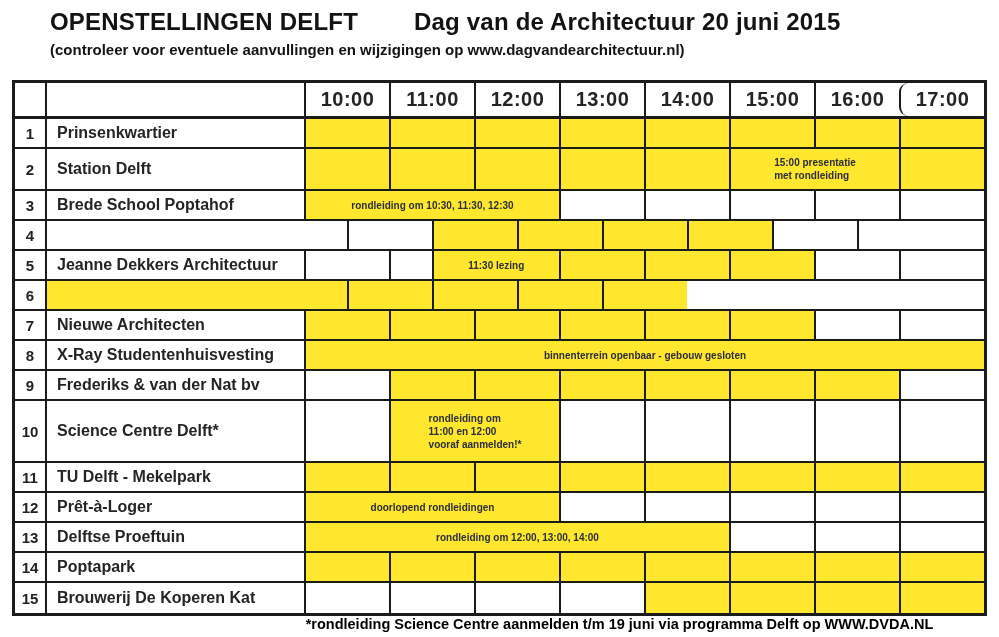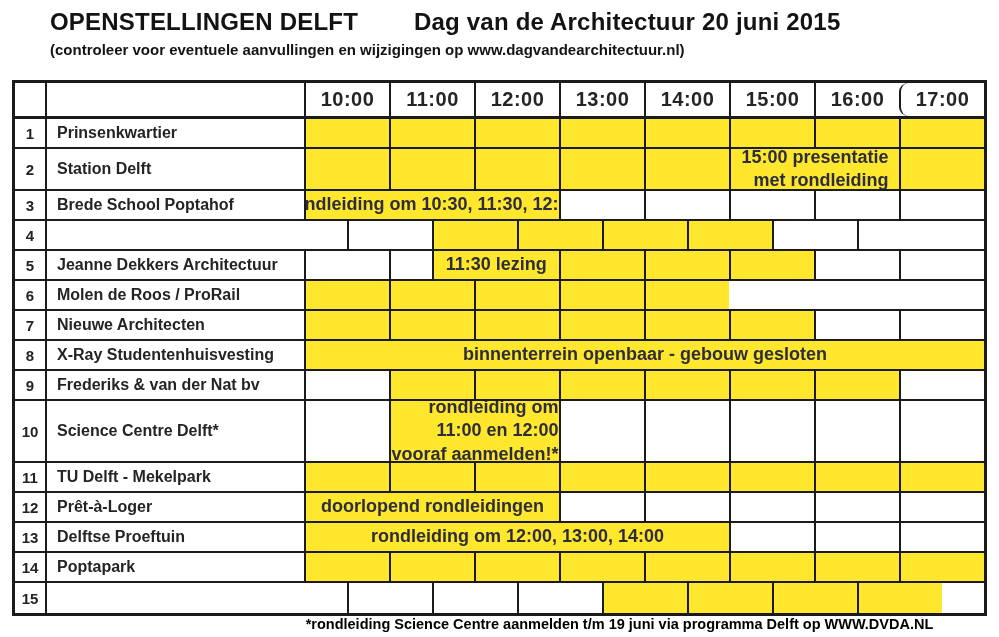--- a/index.html
+++ b/index.html
@@ -47,22 +47,22 @@
   .cell.open { background: var(--highlight, #ffe72d); }
   .numcol { grid-column: span 1; font-size: 15px; font-weight: 600; color: #222; }
   .namecol {
     grid-column: span 2 / auto; justify-content: flex-start;
     padding-left: 10px; font-size: 16px; font-weight: 600; color: #242424;
     white-space: nowrap;
   }
   .thead .namecol, .thead .numcol { font-weight: 600; }
   .timecol { font-size: 20px; font-weight: 600; color: #242424; letter-spacing: 0.5px; }
   .note {
-    font-size: 18px; font-weight: 700; color: var(--note, #2d2d3c);
-    text-align: right; line-height: 1.3; white-space: nowrap;
+    font-size: 10px; font-weight: 700; color: var(--note, #2d2d3c);
+    text-align: left; line-height: 1.3; white-space: nowrap;
   }
   .note .nline { display: block; }
 
   
   .footer {
     position: absolute; left: 12px; top: 608px; width: 975px;
     padding-left: 240px; text-align: center;
     font-size: 14.5px; font-weight: 600; color: #000000; white-space: nowrap;
   }
   .footer b { font-weight: 800; }
@@ -152,21 +152,20 @@
           <div class="note">11:30 lezing</div>
         </div>
         <div class="cell slot open" style="grid-column: span 2;"></div>
         <div class="cell slot open" style="grid-column: span 2;"></div>
         <div class="cell slot open" style="grid-column: span 2;"></div>
         <div class="cell slot" style="grid-column: span 2;"></div>
         <div class="cell slot" style="grid-column: span 2;"></div>
       </div>
       <div class="trow">
         <div class="cell numcol">6</div>
-        <div class="cell namecol" style="grid-column: span 1;">Molen de Roos / ProRail</div>
         <div class="cell slot open" style="grid-column: span 2;"></div>
         <div class="cell slot open" style="grid-column: span 2;"></div>
         <div class="cell slot open" style="grid-column: span 2;"></div>
         <div class="cell slot open" style="grid-column: span 2;"></div>
         <div class="cell slot open" style="grid-column: span 2;"></div>
       </div>
       <div class="trow">
         <div class="cell numcol">7</div>
         <div class="cell namecol" style="grid-column: span 1;">Nieuwe Architecten</div>
         <div class="cell slot open" style="grid-column: span 2;"></div>
@@ -255,20 +254,21 @@
         <div class="cell slot open" style="grid-column: span 2;"></div>
         <div class="cell slot open" style="grid-column: span 2;"></div>
         <div class="cell slot open" style="grid-column: span 2;"></div>
         <div class="cell slot open" style="grid-column: span 2;"></div>
         <div class="cell slot open" style="grid-column: span 2;"></div>
         <div class="cell slot open" style="grid-column: span 2;"></div>
         <div class="cell slot open" style="grid-column: span 2;"></div>
       </div>
       <div class="trow">
         <div class="cell numcol">15</div>
+        <div class="cell namecol" style="grid-column: span 1;">Brouwerij De Koperen Kat</div>
         <div class="cell slot" style="grid-column: span 2;"></div>
         <div class="cell slot" style="grid-column: span 2;"></div>
         <div class="cell slot" style="grid-column: span 2;"></div>
         <div class="cell slot" style="grid-column: span 2;"></div>
         <div class="cell slot open" style="grid-column: span 2;"></div>
         <div class="cell slot open" style="grid-column: span 2;"></div>
         <div class="cell slot open" style="grid-column: span 2;"></div>
         <div class="cell slot open" style="grid-column: span 2;"></div>
       </div>
     </div>

